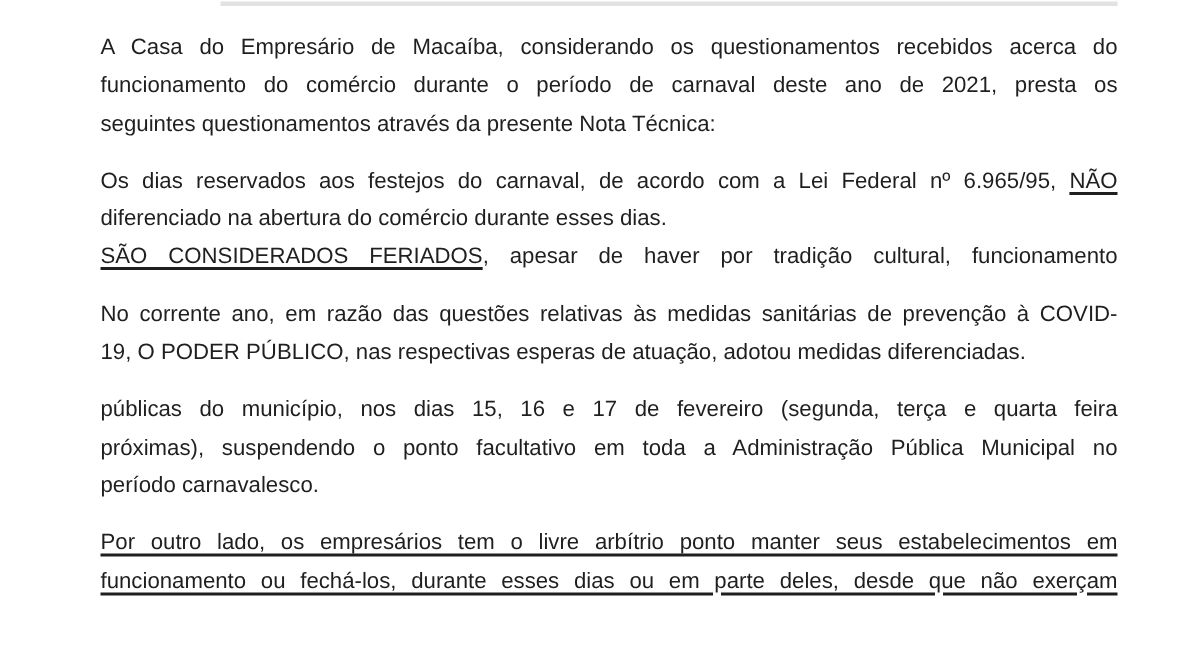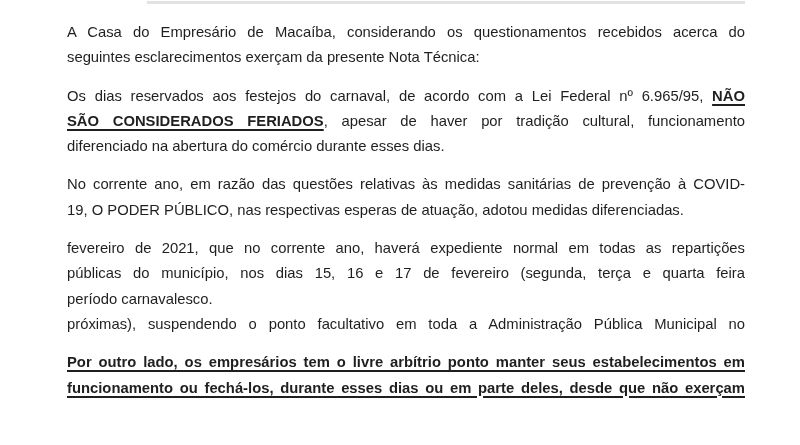--- a/index.html
+++ b/index.html
@@ -50,50 +50,50 @@
     text-align-last: justify;
   }
   .line.l {
     text-align: left;
     text-align-last: left;
   }
   .seg-normal {
     font-weight: normal;
   }
   .seg-bold-underline {
-    font-weight: bold;
+    font-weight: normal;
     text-decoration: underline;
     text-decoration-thickness: 2px;
     text-underline-offset: 3px;
     text-decoration-color: #1f1f1f;
   }
 </style>
 </head>
 <body>
 
 <div class="page">
   <div class="top-rule"></div>
   <div class="doc-body">
       <div class="para">
         <div class="line j"><span class="seg-normal">A Casa do Empresário de Macaíba, considerando os questionamentos recebidos acerca do</span></div>
-        <div class="line l"><span class="seg-normal">seguintes esclarecimentos exerçam da presente Nota Técnica:</span></div>
+        <div class="line j"><span class="seg-normal">funcionamento do comércio durante o período de carnaval deste ano de 2021, presta os</span></div>
+        <div class="line l"><span class="seg-normal">seguintes questionamentos através da presente Nota Técnica:</span></div>
       </div>
       <div class="para">
         <div class="line j"><span class="seg-normal">Os dias reservados aos festejos do carnaval, de acordo com a Lei Federal nº 6.965/95, </span><span class="seg-bold-underline">NÃO</span></div>
+        <div class="line l"><span class="seg-normal">diferenciado na abertura do comércio durante esses dias.</span></div>
         <div class="line j"><span class="seg-bold-underline">SÃO CONSIDERADOS FERIADOS</span><span class="seg-normal">, apesar de haver por tradição cultural, funcionamento</span></div>
-        <div class="line l"><span class="seg-normal">diferenciado na abertura do comércio durante esses dias.</span></div>
       </div>
       <div class="para">
         <div class="line j"><span class="seg-normal">No corrente ano, em razão das questões relativas às medidas sanitárias de prevenção à COVID-</span></div>
         <div class="line l"><span class="seg-normal">19, O PODER PÚBLICO, nas respectivas esperas de atuação, adotou medidas diferenciadas.</span></div>
       </div>
       <div class="para">
-        <div class="line j"><span class="seg-normal">fevereiro de 2021, que no corrente ano, haverá expediente normal em todas as repartições</span></div>
         <div class="line j"><span class="seg-normal">públicas do município, nos dias 15, 16 e 17 de fevereiro (segunda, terça e quarta feira</span></div>
+        <div class="line j"><span class="seg-normal">próximas), suspendendo o ponto facultativo em toda a Administração Pública Municipal no</span></div>
         <div class="line l"><span class="seg-normal">período carnavalesco.</span></div>
-        <div class="line j"><span class="seg-normal">próximas), suspendendo o ponto facultativo em toda a Administração Pública Municipal no</span></div>
       </div>
       <div class="para">
         <div class="line j"><span class="seg-bold-underline">Por outro lado, os empresários tem o livre arbítrio ponto manter seus estabelecimentos em</span></div>
         <div class="line j"><span class="seg-bold-underline">funcionamento ou fechá-los, durante esses dias ou em parte deles, desde que não exerçam</span></div>
       </div>
     </div>
 </div>
 
 </body></html>

